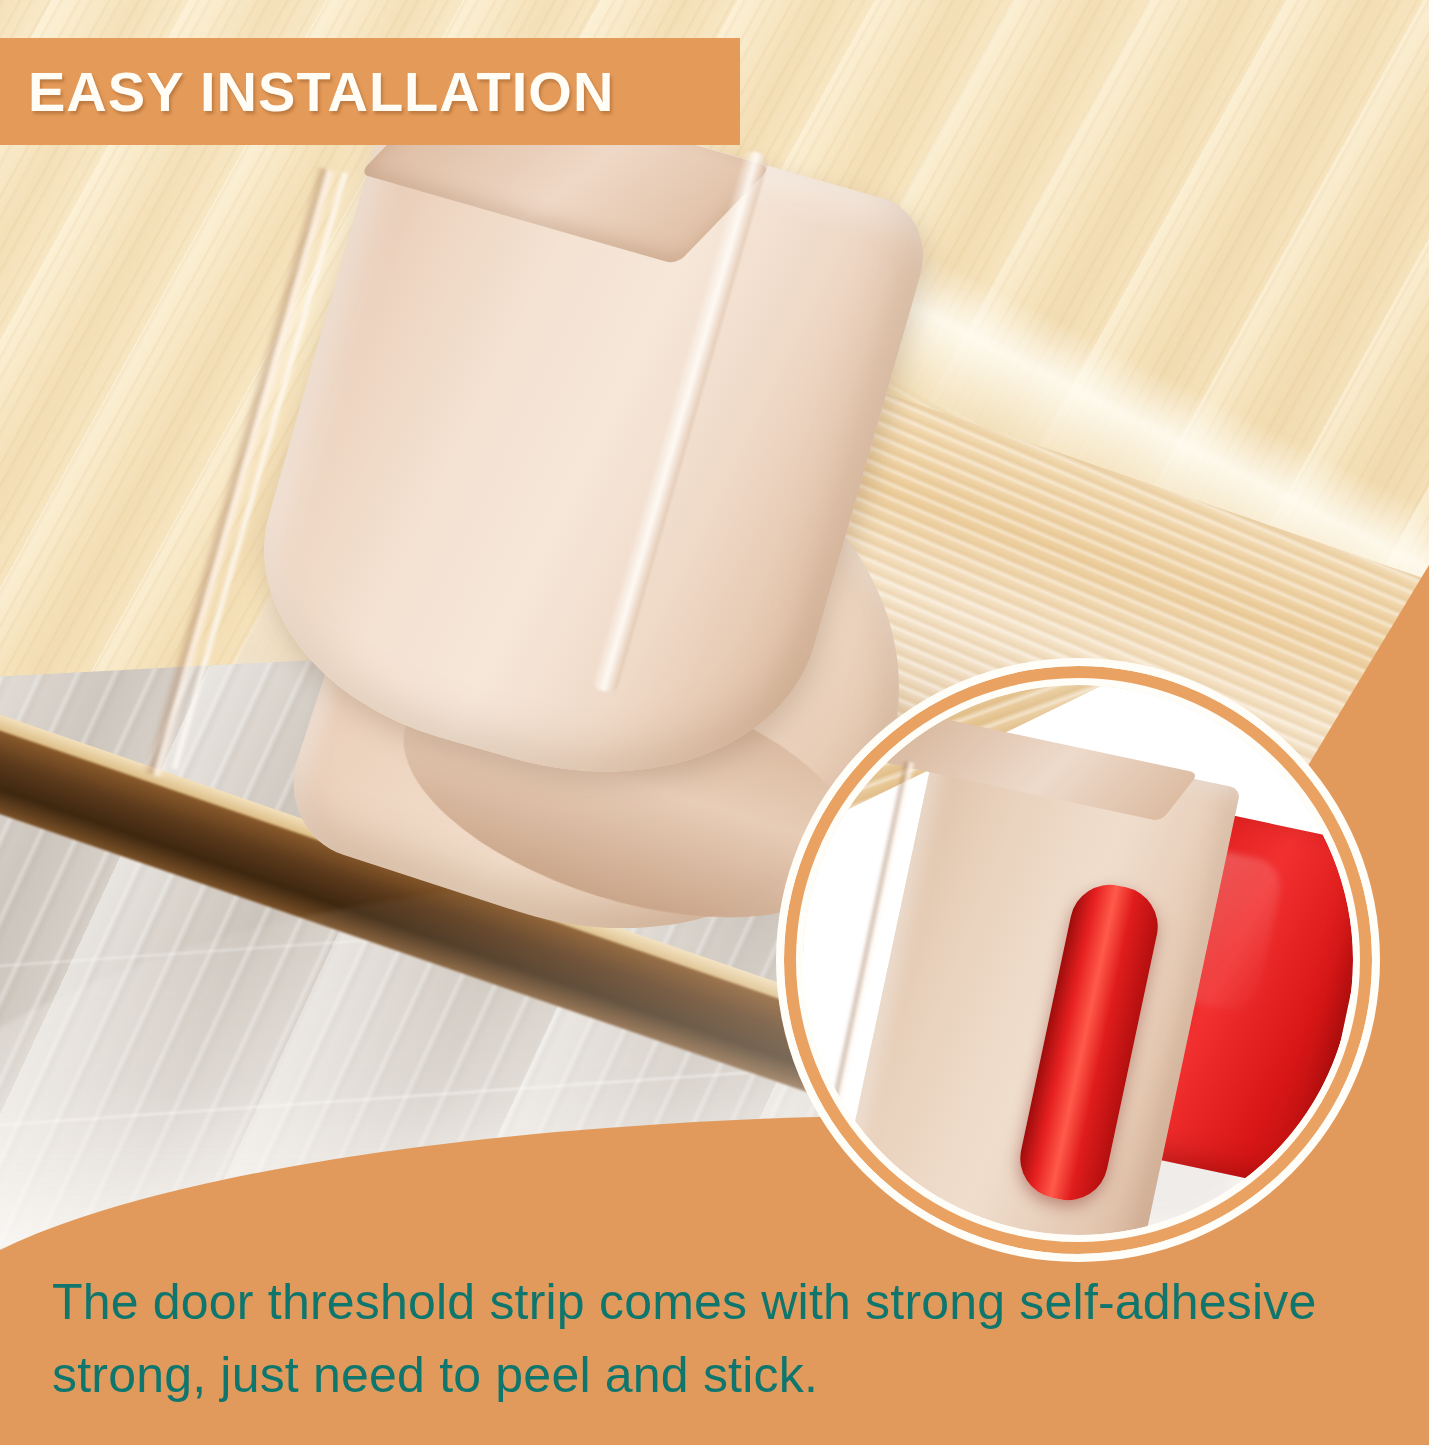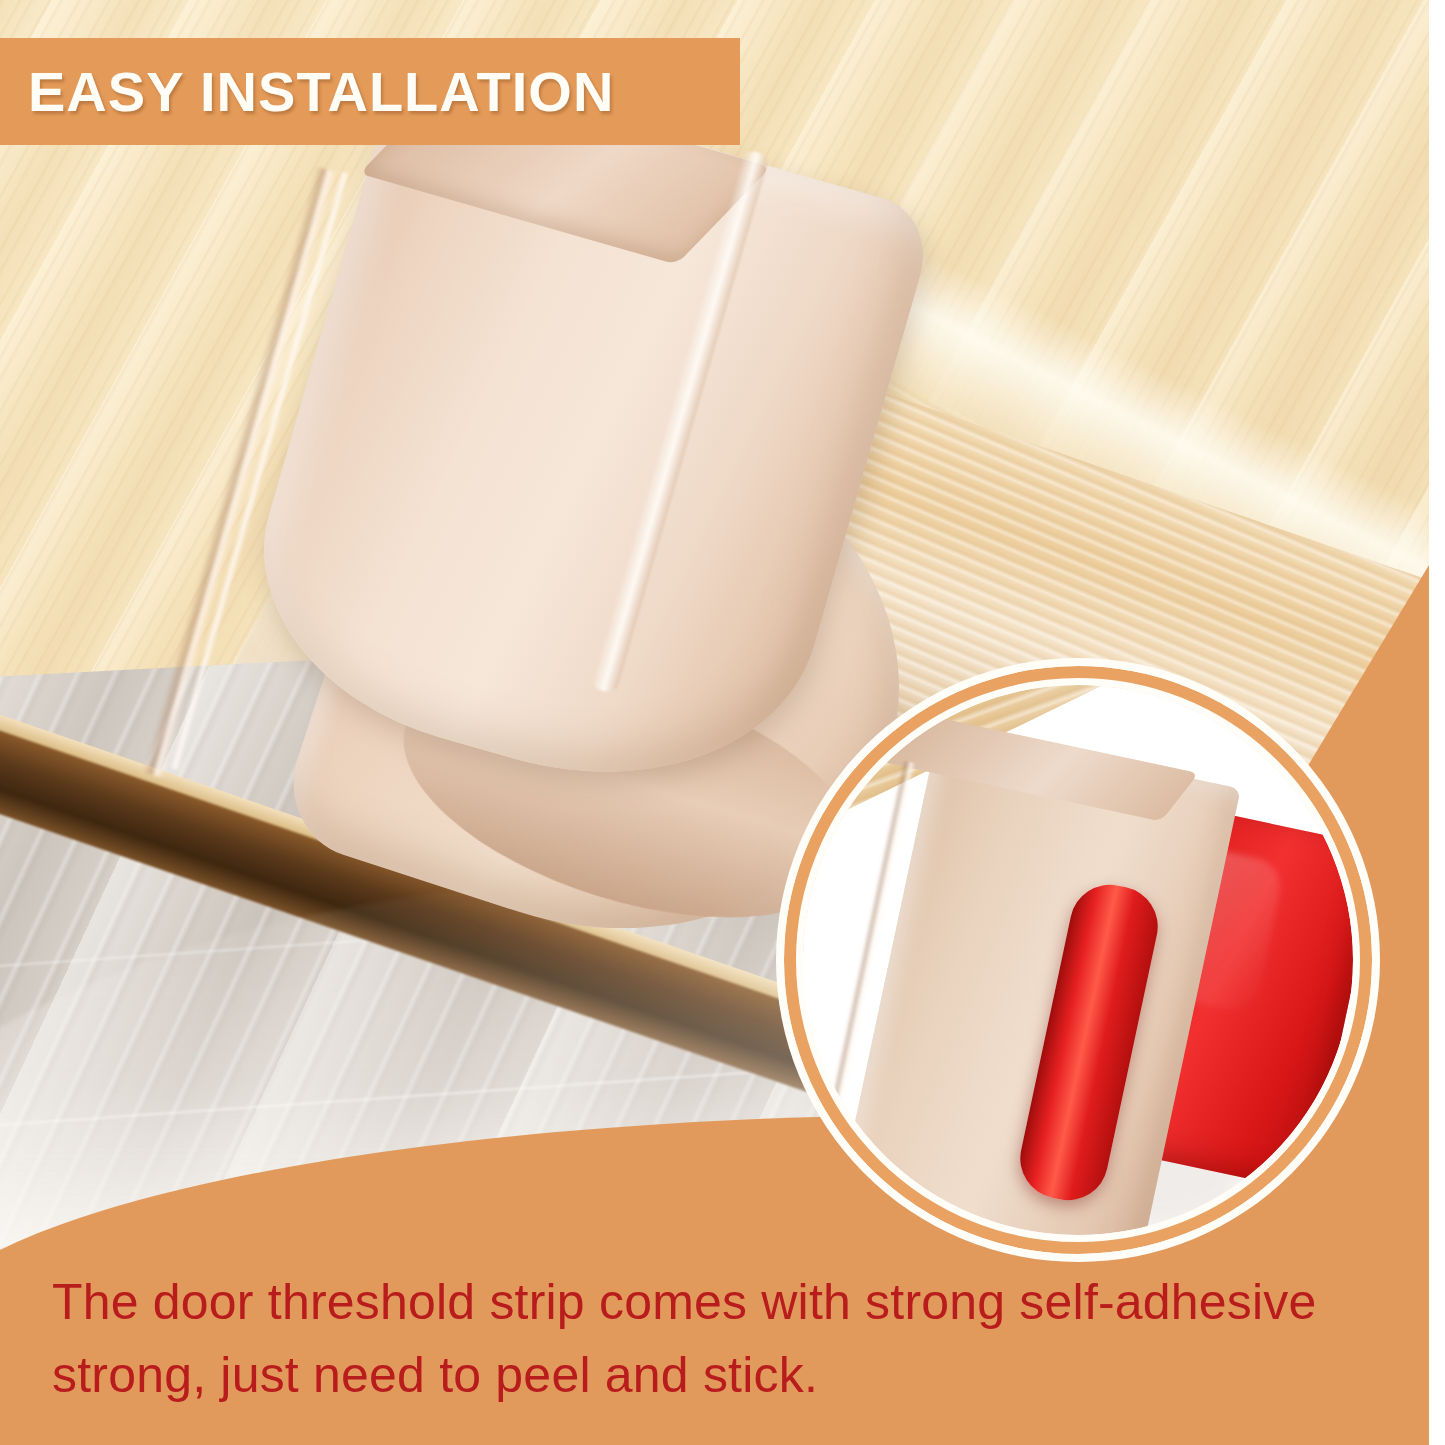--- a/index.html
+++ b/index.html
@@ -219,21 +219,21 @@
     border-radius:56% 44% 0 0 / 68% 32% 0 0;
   }
   .footer-wedge{
     position:absolute;right:0;bottom:0;width:330px;height:880px;
     background:#E29A5C;
     clip-path:polygon(100% 0%,100% 100%,0% 100%,26% 46%);
   }
   .footer-clip{position:absolute;left:0;bottom:0;width:100%;height:900px;overflow:hidden;pointer-events:none;}
   .footer-text{
     position:absolute;left:52px;bottom:34px;width:1360px;
-    color:#b91c1c;font-size:50px;line-height:1.45;
+    color:#0f766e;font-size:50px;line-height:1.45;
     font-weight:500;letter-spacing:.2px;
   }
   .footer-text .ln{display:block;}
 
   
   .inset{
     position:absolute;left:778px;top:660px;width:600px;height:600px;
     border-radius:50%;
     background:#FFFDF7;
     box-shadow:0 0 0 2px #FFFDF7;

